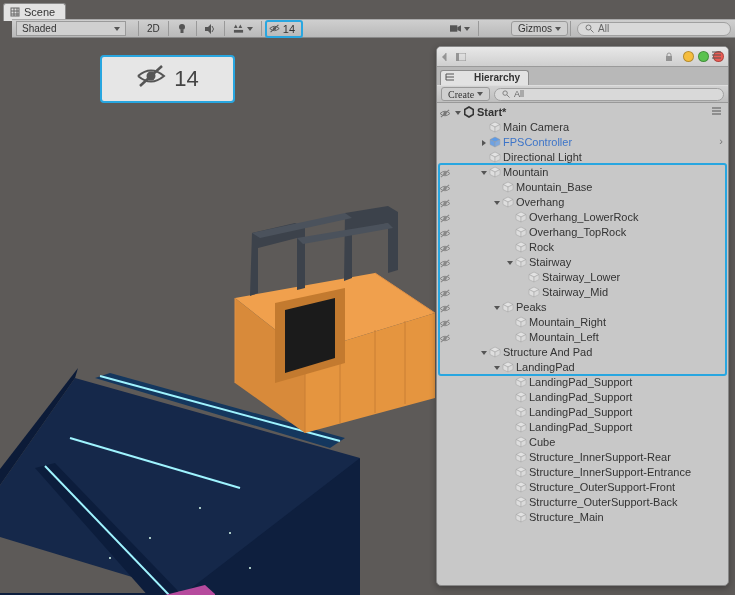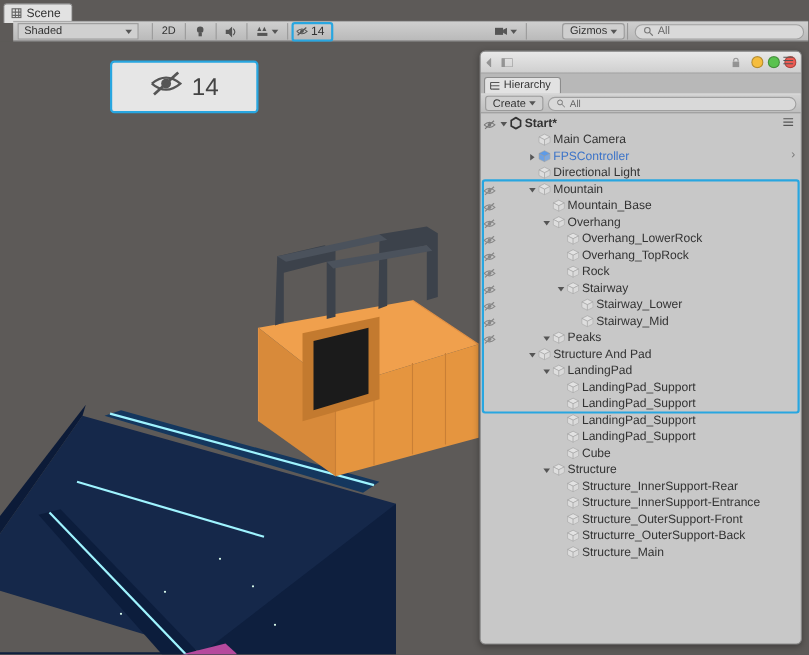--- a/index.html
+++ b/index.html
@@ -80,23 +80,23 @@
     display:flex;align-items:center;padding:0 4px;gap:2px;
   }
   .titlebar .flex{flex:1;}
   .traffic{display:flex;gap:4px;}
   .dot{width:11px;height:11px;border-radius:50%;border:1px solid rgba(0,0,0,0.25);}
   .dot.y{background:#f5bd3e;}
   .dot.g{background:#5ac24f;}
   .dot.r{background:#ec5c54;}
   .mini-icon{width:12px;height:12px;display:flex;align-items:center;justify-content:center;opacity:0.6;}
   .tab-row{height:18px;display:flex;align-items:flex-end;padding:0 3px;background:#b8b8b8;}
-  .h-tab{background:var(--tab-bg);border:1px solid #8c8c8c;border-bottom:none;padding:1px 8px 2px 4px;font-size:10px;display:flex;align-items:center;gap:3px;border-radius:3px 3px 0 0;}
+  .h-tab{background:var(--tab-bg);border:1px solid #8c8c8c;border-bottom:none;padding:1px 8px 2px 4px;font-size:10px;display:flex;gap:19px;border-radius:3px 3px 0 0;font-weight:bold;}
   .create-row{height:18px;background:linear-gradient(#d2d2d2,#bebebe);border-top:1px solid #ddd;border-bottom:1px solid #999;display:flex;align-items:center;padding:0 4px;gap:4px;}
-  .create-btn{height:14px;padding:0 6px;border:1px solid #9a9a9a;border-radius:3px;background:#cfcfcf;display:flex;align-items:center;gap:3px;font-size:10px;}
+  .create-btn{height:14px;padding:0 6px;border:1px solid #9a9a9a;border-radius:3px;background:#cfcfcf;display:flex;align-items:center;gap:3px;font-size:10px;font-family:Liberation Serif, serif;}
   .h-search{flex:1;height:13px;background:#d9d9d9;border:1px solid #a0a0a0;border-radius:7px;display:flex;align-items:center;padding:0 5px;gap:3px;font-size:9px;color:#666;}
 
   
   .tree{position:absolute;top:56px;left:0;right:0;bottom:0;overflow:visible;}
   .tree-row{height:15px;display:flex;align-items:flex-end;font-size:11px;position:relative;color:#333;}
   .tree-row.blue{color:var(--link);}
   .vis-col{width:16px;display:flex;align-items:center;justify-content:center;}
   .foldout{width:10px;height:10px;display:inline-flex;align-items:center;justify-content:center;}
   .foldout.collapsed::before{content:"";border-top:3px solid transparent;border-bottom:3px solid transparent;border-left:4px solid #555;}
   .foldout.expanded::before{content:"";border-left:3px solid transparent;border-right:3px solid transparent;border-top:4px solid #555;}
@@ -581,20 +581,58 @@
           <span class="go-icon">
             <svg width="12" height="12" viewBox="0 0 12 12">
               <polygon points="6,1 11,3.5 6,6 1,3.5" fill="#e2e2e2" stroke="#9a9a9a" stroke-width="0.5"></polygon>
               <polygon points="1,3.5 6,6 6,11 1,8.5" fill="#e2e2e2" stroke="#9a9a9a" stroke-width="0.5" opacity="0.85"></polygon>
               <polygon points="6,6 11,3.5 11,8.5 6,11" fill="#e2e2e2" stroke="#9a9a9a" stroke-width="0.5" opacity="0.7"></polygon>
             </svg>
           </span>
           <span>Peaks</span>
         </div>
         <div class="tree-row">
+          <span class="vis-col">
+            <svg width="12" height="9" viewBox="0 0 14 11">
+              <path d="M1 5.5 Q7 0 13 5.5 Q7 11 1 5.5" fill="none" stroke="#888" stroke-width="1.2"></path>
+              <circle cx="7" cy="5.5" r="2" fill="#888"></circle>
+              <line x1="2" y1="10" x2="12" y2="1" stroke="#888" stroke-width="1.4"></line>
+            </svg>
+          </span>
+          <span class="spacer" style="width: 52px;"></span>
+          <span class="foldout " style="visibility: hidden;"></span>
+          <span class="go-icon">
+            <svg width="12" height="12" viewBox="0 0 12 12">
+              <polygon points="6,1 11,3.5 6,6 1,3.5" fill="#e2e2e2" stroke="#9a9a9a" stroke-width="0.5"></polygon>
+              <polygon points="1,3.5 6,6 6,11 1,8.5" fill="#e2e2e2" stroke="#9a9a9a" stroke-width="0.5" opacity="0.85"></polygon>
+              <polygon points="6,6 11,3.5 11,8.5 6,11" fill="#e2e2e2" stroke="#9a9a9a" stroke-width="0.5" opacity="0.7"></polygon>
+            </svg>
+          </span>
+          <span>Mountain_Right</span>
+        </div>
+        <div class="tree-row">
+          <span class="vis-col">
+            <svg width="12" height="9" viewBox="0 0 14 11">
+              <path d="M1 5.5 Q7 0 13 5.5 Q7 11 1 5.5" fill="none" stroke="#888" stroke-width="1.2"></path>
+              <circle cx="7" cy="5.5" r="2" fill="#888"></circle>
+              <line x1="2" y1="10" x2="12" y2="1" stroke="#888" stroke-width="1.4"></line>
+            </svg>
+          </span>
+          <span class="spacer" style="width: 52px;"></span>
+          <span class="foldout " style="visibility: hidden;"></span>
+          <span class="go-icon">
+            <svg width="12" height="12" viewBox="0 0 12 12">
+              <polygon points="6,1 11,3.5 6,6 1,3.5" fill="#e2e2e2" stroke="#9a9a9a" stroke-width="0.5"></polygon>
+              <polygon points="1,3.5 6,6 6,11 1,8.5" fill="#e2e2e2" stroke="#9a9a9a" stroke-width="0.5" opacity="0.85"></polygon>
+              <polygon points="6,6 11,3.5 11,8.5 6,11" fill="#e2e2e2" stroke="#9a9a9a" stroke-width="0.5" opacity="0.7"></polygon>
+            </svg>
+          </span>
+          <span>Mountain_Left</span>
+        </div>
+        <div class="tree-row">
           <span class="vis-col"></span>
           <span class="spacer" style="width: 26px;"></span>
           <span class="foldout expanded"></span>
           <span class="go-icon">
             <svg width="12" height="12" viewBox="0 0 12 12">
               <polygon points="6,1 11,3.5 6,6 1,3.5" fill="#e2e2e2" stroke="#9a9a9a" stroke-width="0.5"></polygon>
               <polygon points="1,3.5 6,6 6,11 1,8.5" fill="#e2e2e2" stroke="#9a9a9a" stroke-width="0.5" opacity="0.85"></polygon>
               <polygon points="6,6 11,3.5 11,8.5 6,11" fill="#e2e2e2" stroke="#9a9a9a" stroke-width="0.5" opacity="0.7"></polygon>
             </svg>
           </span>
@@ -673,33 +711,20 @@
             <svg width="12" height="12" viewBox="0 0 12 12">
               <polygon points="6,1 11,3.5 6,6 1,3.5" fill="#e2e2e2" stroke="#9a9a9a" stroke-width="0.5"></polygon>
               <polygon points="1,3.5 6,6 6,11 1,8.5" fill="#e2e2e2" stroke="#9a9a9a" stroke-width="0.5" opacity="0.85"></polygon>
               <polygon points="6,6 11,3.5 11,8.5 6,11" fill="#e2e2e2" stroke="#9a9a9a" stroke-width="0.5" opacity="0.7"></polygon>
             </svg>
           </span>
           <span>Cube</span>
         </div>
         <div class="tree-row">
           <span class="vis-col"></span>
-          <span class="spacer" style="width: 39px;"></span>
-          <span class="foldout expanded"></span>
-          <span class="go-icon">
-            <svg width="12" height="12" viewBox="0 0 12 12">
-              <polygon points="6,1 11,3.5 6,6 1,3.5" fill="#e2e2e2" stroke="#9a9a9a" stroke-width="0.5"></polygon>
-              <polygon points="1,3.5 6,6 6,11 1,8.5" fill="#e2e2e2" stroke="#9a9a9a" stroke-width="0.5" opacity="0.85"></polygon>
-              <polygon points="6,6 11,3.5 11,8.5 6,11" fill="#e2e2e2" stroke="#9a9a9a" stroke-width="0.5" opacity="0.7"></polygon>
-            </svg>
-          </span>
-          <span>Structure</span>
-        </div>
-        <div class="tree-row">
-          <span class="vis-col"></span>
           <span class="spacer" style="width: 52px;"></span>
           <span class="foldout " style="visibility: hidden;"></span>
           <span class="go-icon">
             <svg width="12" height="12" viewBox="0 0 12 12">
               <polygon points="6,1 11,3.5 6,6 1,3.5" fill="#e2e2e2" stroke="#9a9a9a" stroke-width="0.5"></polygon>
               <polygon points="1,3.5 6,6 6,11 1,8.5" fill="#e2e2e2" stroke="#9a9a9a" stroke-width="0.5" opacity="0.85"></polygon>
               <polygon points="6,6 11,3.5 11,8.5 6,11" fill="#e2e2e2" stroke="#9a9a9a" stroke-width="0.5" opacity="0.7"></polygon>
             </svg>
           </span>
           <span>Structure_InnerSupport-Rear</span>

